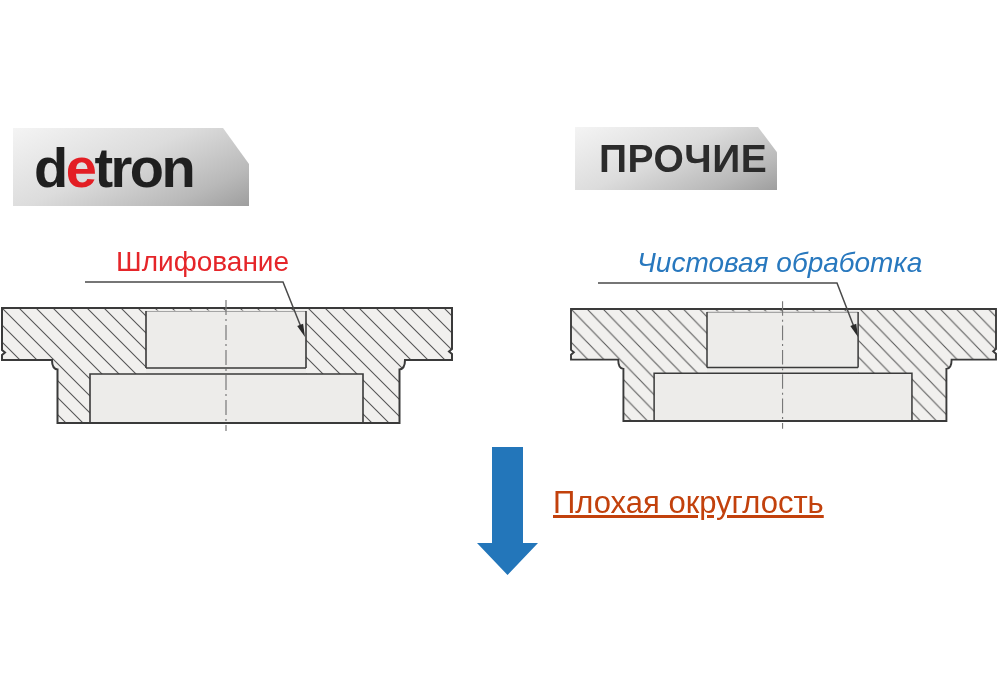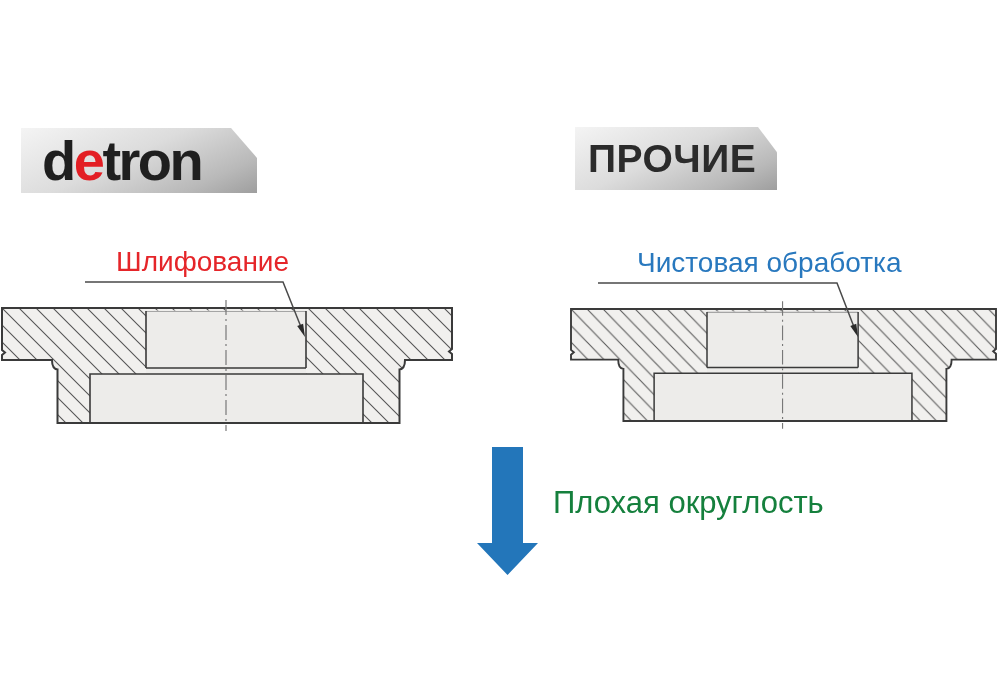--- a/index.html
+++ b/index.html
@@ -2,37 +2,37 @@
 <html><head>
 <meta charset="utf-8">
 <style>
   html,body{margin:0;padding:0;background:#fff;}
   .stage{position:relative;width:1000px;height:700px;background:#ffffff;overflow:hidden;
          font-family:"Liberation Sans",sans-serif;}
 
   
   .banner{position:absolute;display:flex;align-items:center;
           background:linear-gradient(155deg,#f4f4f4 0%,#dcdcdc 45%,#b9b9b9 80%,#9e9e9e 100%);}
-  .banner-left{left:21px;top:128px;width:236px;height:65px;
+  .banner-left{left:13px;top:128px;width:236px;height:78px;
           clip-path:polygon(0 0,89% 0,100% 46%,100% 100%,0 100%);}
   .banner-right{left:575px;top:127px;width:202px;height:63px;
           clip-path:polygon(0 0,90.6% 0,100% 40%,100% 100%,0 100%);}
   .logo-text{padding-left:21px;font-size:56px;font-weight:bold;letter-spacing:-2.5px;
           color:#1f1f1f;line-height:65px;white-space:nowrap;}
   .logo-text .accent{color:#e31e24;}
-  .banner-caption{padding-left:13px;font-size:39px;font-weight:bold;color:#2b2b2b;
+  .banner-caption{padding-left:24px;font-size:39px;font-weight:bold;color:#2b2b2b;
           line-height:63px;letter-spacing:0.5px;white-space:nowrap;text-align:right;}
 
   
   .process-label{position:absolute;font-size:28px;white-space:nowrap;margin-left:40px;}
   .label-red{left:76px;top:246px;color:#e52529;}
-  .label-blue{left:597px;top:247px;color:#2878be;}
+  .label-blue{left:597px;top:247px;color:#2878be;font-style:italic;}
 
   
-  .caption-blue{position:absolute;left:553px;top:485px;font-size:31px;color:#15803d;white-space:nowrap;}
+  .caption-blue{position:absolute;left:553px;top:485px;font-size:31px;color:#c2410c;white-space:nowrap;text-decoration:underline;}
 
   
   .part{position:absolute;overflow:visible;}
   .part-left{left:2px;top:308px;width:450px;height:115px;}
   .part-right{left:571px;top:309px;width:425px;height:112px;}
   .overlay{position:absolute;left:0;top:0;width:1000px;height:700px;pointer-events:none;}
 </style>
 </head>
 <body>
 

